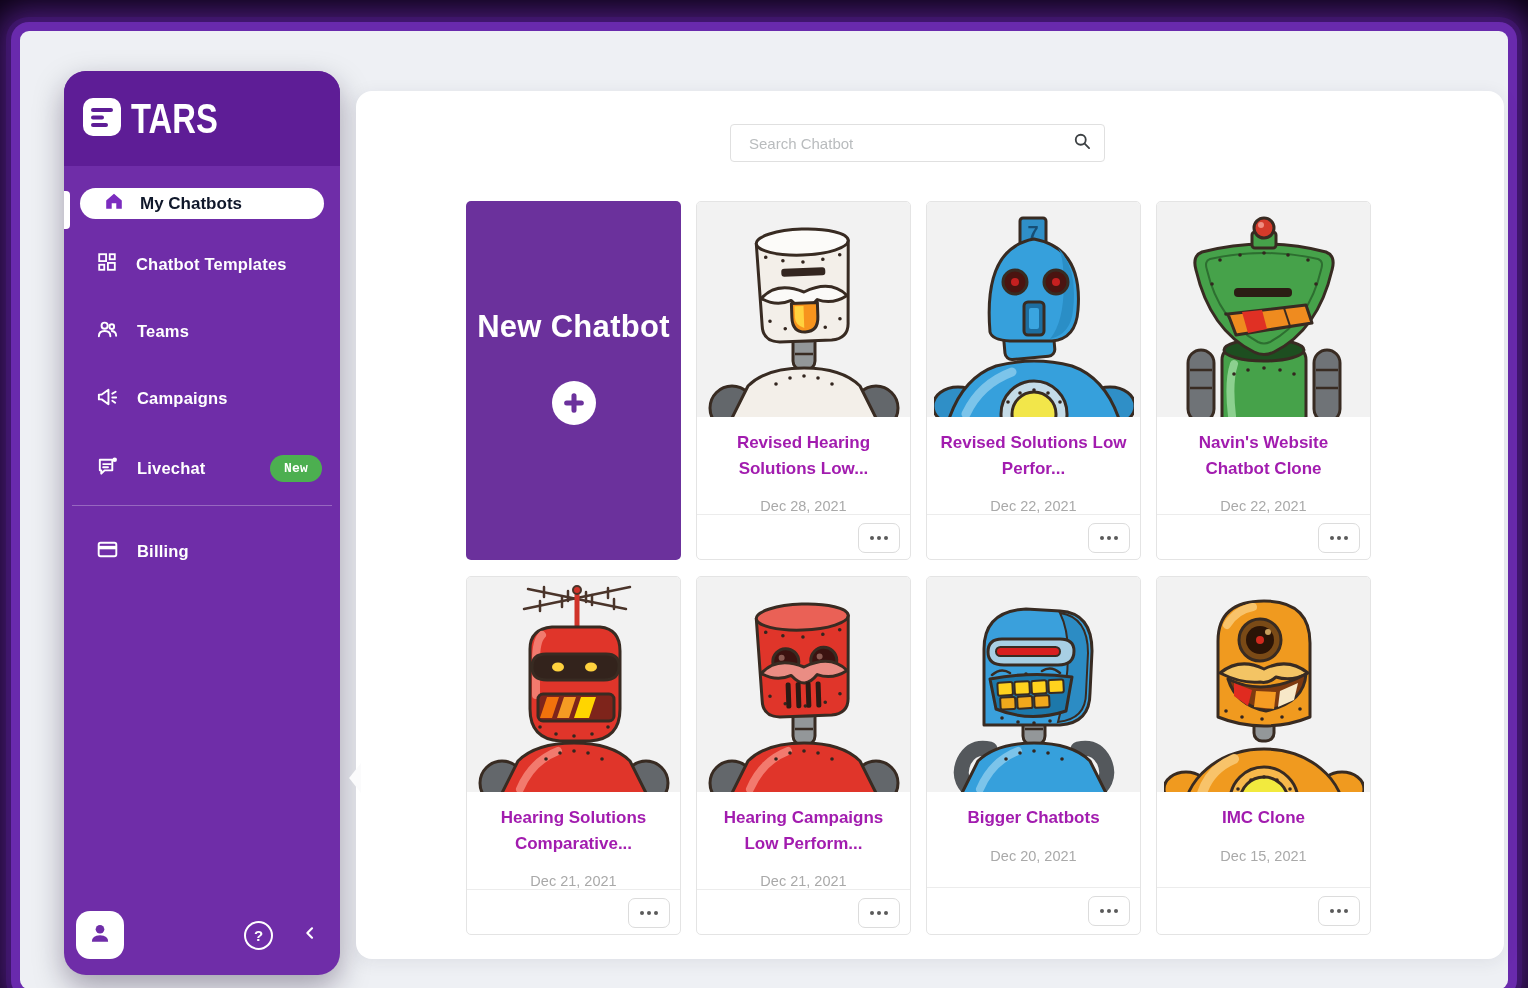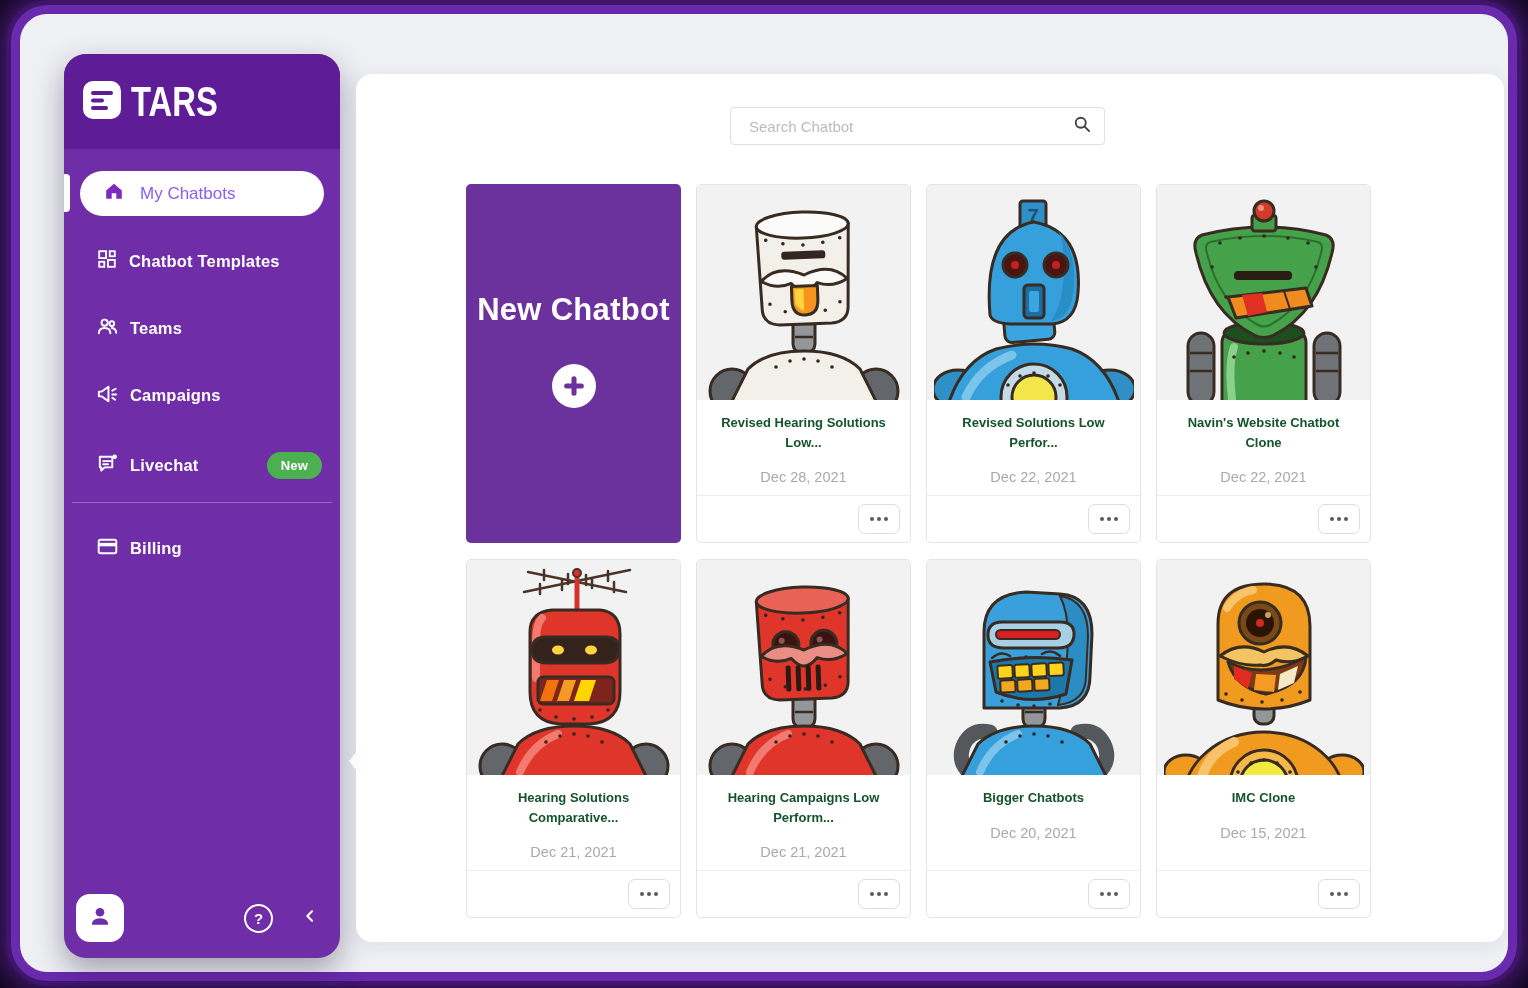--- a/index.html
+++ b/index.html
@@ -3,22 +3,22 @@
 <meta charset="utf-8">
 <style>
   html,body{margin:0;padding:0;}
   body{
     width:1528px;height:988px;position:relative;overflow:hidden;
     background:#0c0315;
     font-family:"Liberation Sans","DejaVu Sans",sans-serif;
   }
   
   .window{
-    position:absolute;left:20px;top:14px;width:1488px;height:958px;
-    background:#eef0f4;border-radius:27px;
+    position:absolute;left:20px;top:31px;width:1488px;height:958px;
+    background:#eef0f4;border-radius:9px;
     box-shadow:0 0 0 9px rgba(108,44,178,.92),0 0 0 14px rgba(70,24,120,.55),0 0 30px 22px rgba(104,40,170,.65);
   }
   
   .content{
     position:absolute;left:336px;top:60px;width:1148px;height:868px;
     background:#ffffff;border-radius:16px;
     box-shadow:0 3px 18px rgba(40,40,60,.08);
   }
   .panel-notch{
     position:absolute;left:-9px;top:672px;width:14px;height:30px;
@@ -42,21 +42,21 @@
   }
   .card{
     background:#fff;border:1px solid #e4e4e4;border-radius:5px;
     display:flex;flex-direction:column;overflow:hidden;cursor:pointer;
   }
   .card-img{
     height:215px;background:#f2f2f2;display:flex;align-items:flex-end;justify-content:center;overflow:hidden;flex:none;
   }
   .card-img svg{display:block;}
   .card-body{flex:1;text-align:center;padding:13px 12px 0;}
-  .card-title{color:#14532d;font-weight:bold;font-size:13px;line-height:1.5;}
+  .card-title{color:#a21caf;font-weight:bold;font-size:17px;line-height:1.5;}
   .card-date{color:#a9a9a9;font-size:14.5px;margin-top:17px;}
   .card-footer{
     flex:none;height:46px;border-top:1px solid #ececec;
     display:flex;align-items:center;justify-content:flex-end;padding-right:10px;
   }
   .dots-btn{
     width:40px;height:28px;border:1px solid #dcdcdc;border-radius:7px;background:#fff;
     display:flex;align-items:center;justify-content:center;gap:3px;cursor:pointer;
   }
   .dots-btn i{width:4px;height:4px;border-radius:50%;background:#5a5a5a;display:block;}
@@ -81,33 +81,33 @@
   }
   .logo-text{
     color:#fff;font-size:42px;font-weight:bold;letter-spacing:0px;
     transform:scale(.78,1.02);transform-origin:left center;
   }
   .nav{padding-top:22px;position:relative;}
   .active-indicator{
     position:absolute;left:0;top:25px;width:6px;height:38px;background:#fff;border-radius:0 4px 4px 0;
   }
   .nav-pill{
-    margin:0 16px;height:45px;background:#fff;border-radius:23px;
+    margin:0 16px;height:31px;background:#fff;border-radius:23px;
     display:flex;align-items:center;gap:15px;padding-left:23px;cursor:pointer;
-    color:#8b5cf6;font-size:17px;font-weight:normal;
+    color:#0f172a;font-size:17px;font-weight:bold;
   }
   .nav-item{
-    margin:23px 16px 0;height:44px;display:flex;align-items:center;gap:11px;padding-left:16px;
+    margin:23px 16px 0;height:44px;display:flex;align-items:center;gap:18px;padding-left:16px;
     color:#fff;font-size:16.5px;font-weight:600;cursor:pointer;letter-spacing:.2px;
   }
   .nav-item.spaced{margin-top:26px;}
   .nav-item svg,.nav-pill svg{flex:none;}
   .badge-new{
     margin-left:auto;margin-right:2px;background:#4caf50;color:#fff;
-    font-size:13px;font-weight:bold;padding:6px 14px;border-radius:14px;
+    font-size:13px;font-weight:bold;padding:6px 14px;border-radius:14px;font-family:Liberation Mono, monospace;
   }
   .nav-divider{height:1px;background:rgba(255,255,255,.28);margin:15px 8px 0;}
   .sidebar-footer{
     position:absolute;left:12px;right:22px;bottom:14px;height:52px;
     display:flex;align-items:center;
   }
   .avatar-btn{
     width:48px;height:48px;background:#fff;border-radius:14px;cursor:pointer;
     display:flex;align-items:center;justify-content:center;
   }

